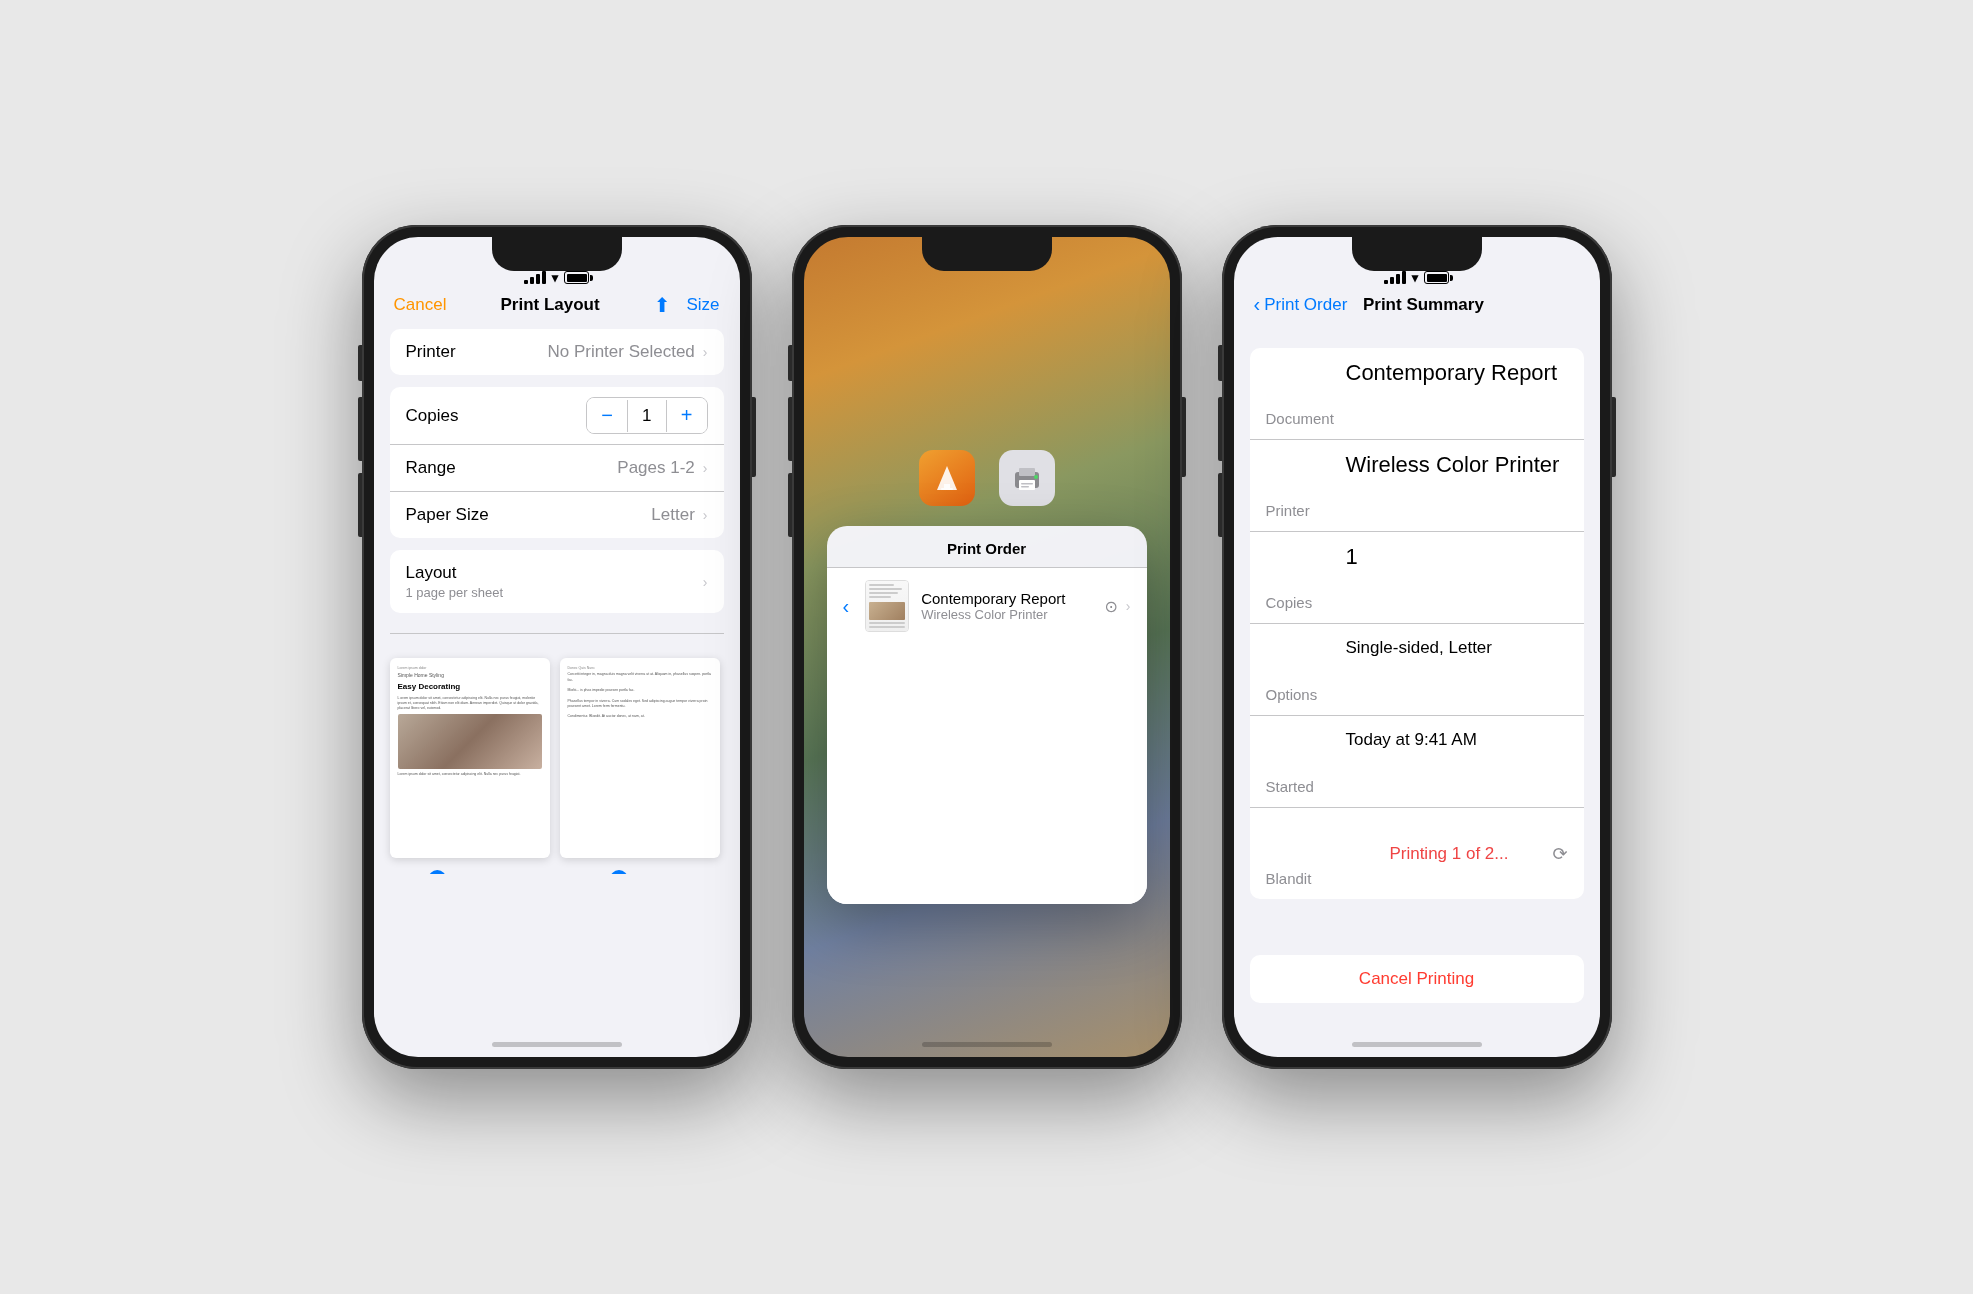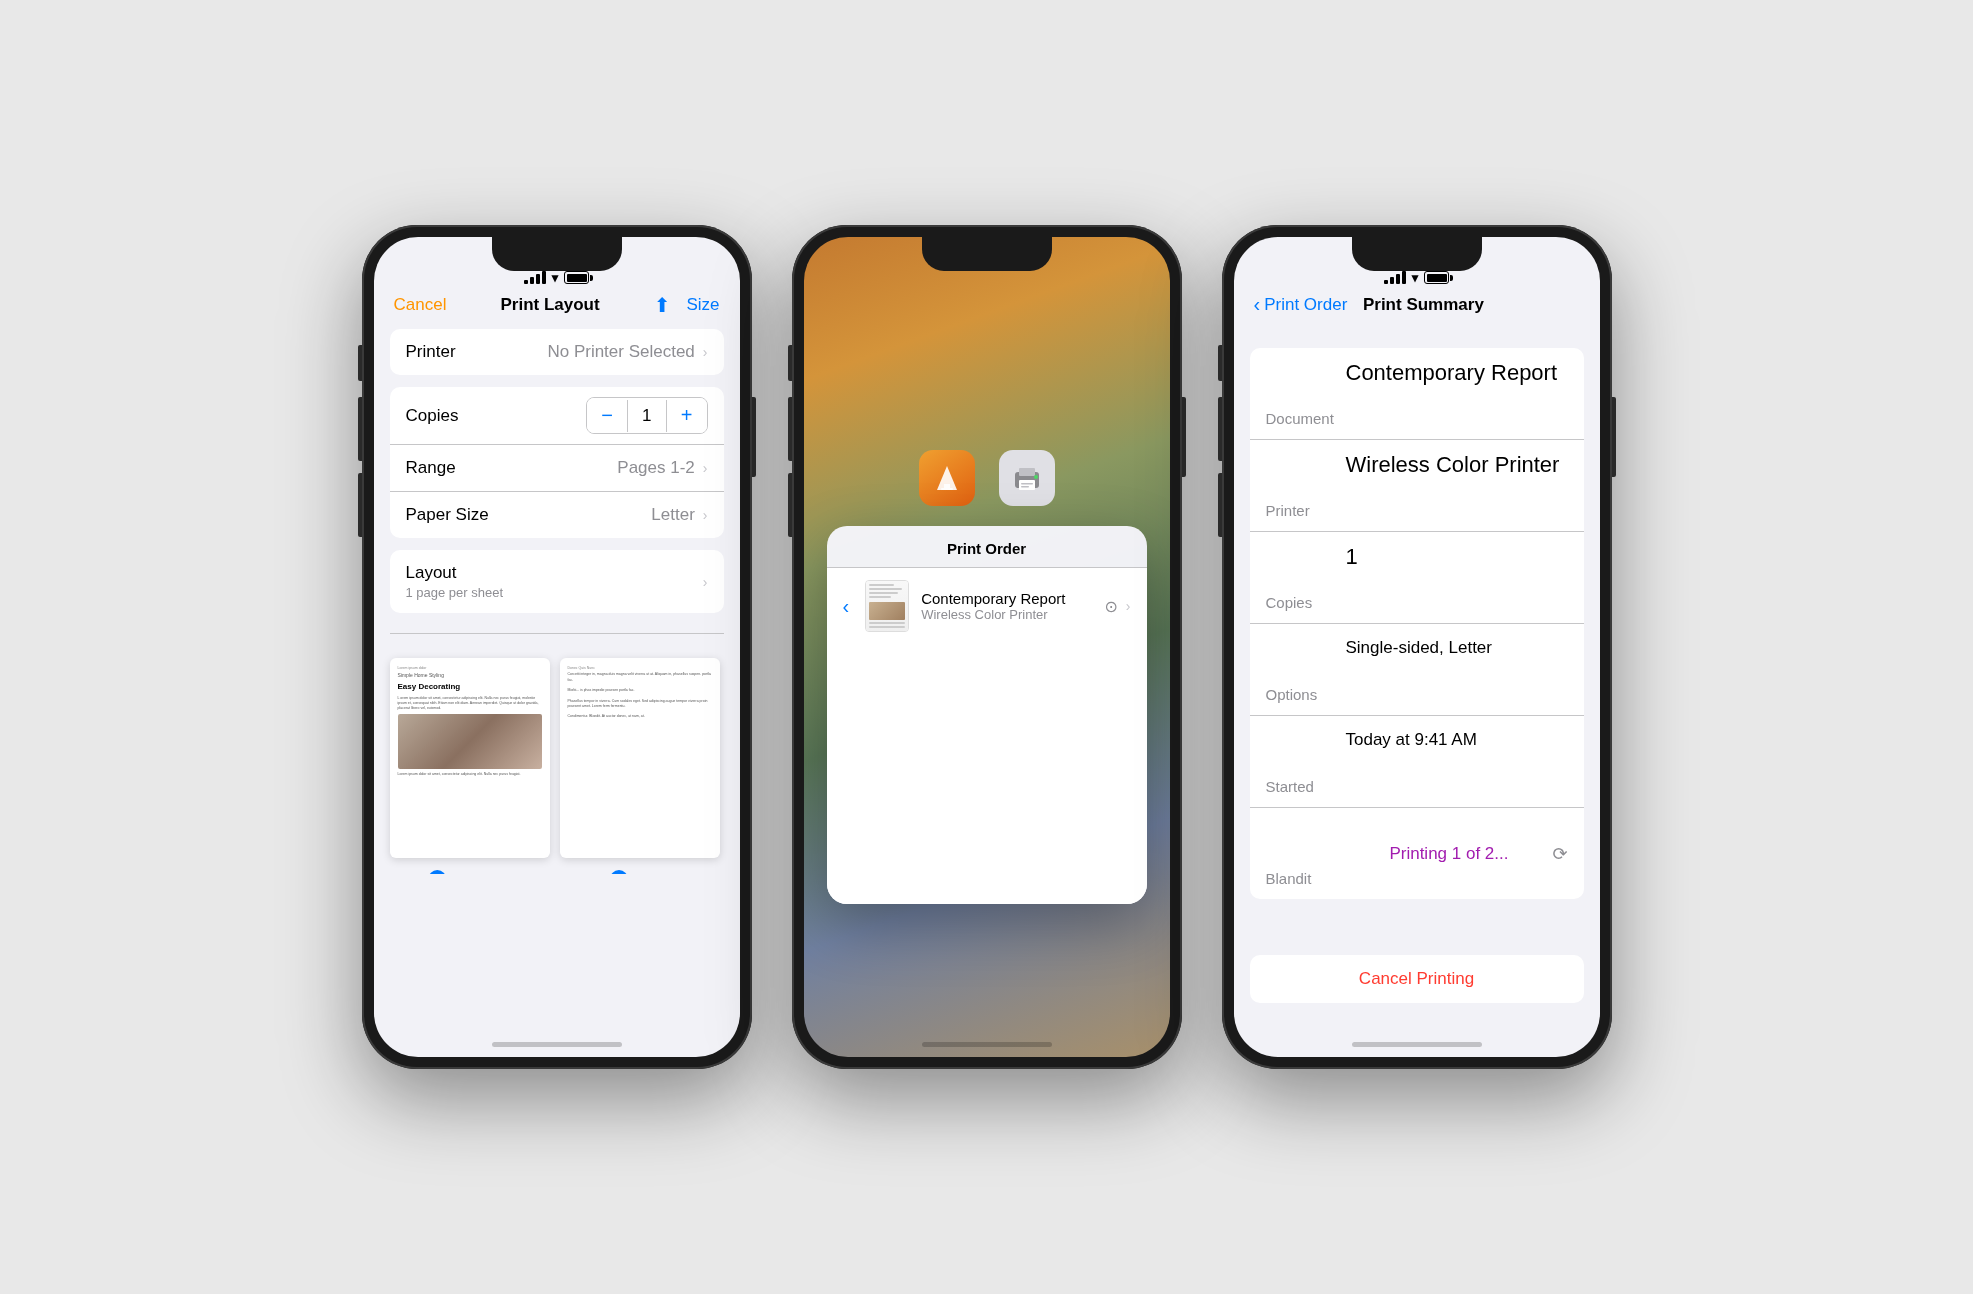--- a/index.html
+++ b/index.html
@@ -318,21 +318,21 @@
       flex: 1;
       line-height: 1.2;
     }
     .summary-value.medium { font-size: 17px; padding-top: 2px; }
     .summary-status-row {
       display: flex;
       align-items: center;
       justify-content: space-between;
       padding: 12px 16px;
     }
-    .summary-status-val { font-size: 17px; color: #a21caf; }
+    .summary-status-val { font-size: 17px; color: #ef4444; }
     .spinner-icon { color: #8e8e93; font-size: 18px; animation: spin 1s linear infinite; }
     @keyframes spin { from { transform: rotate(0deg); } to { transform: rotate(360deg); } }
 
     .cancel-print-btn {
       display: block;
       text-align: center;
       padding: 14px;
       font-size: 17px;
       color: #FF3B30;
       background: #fff;

